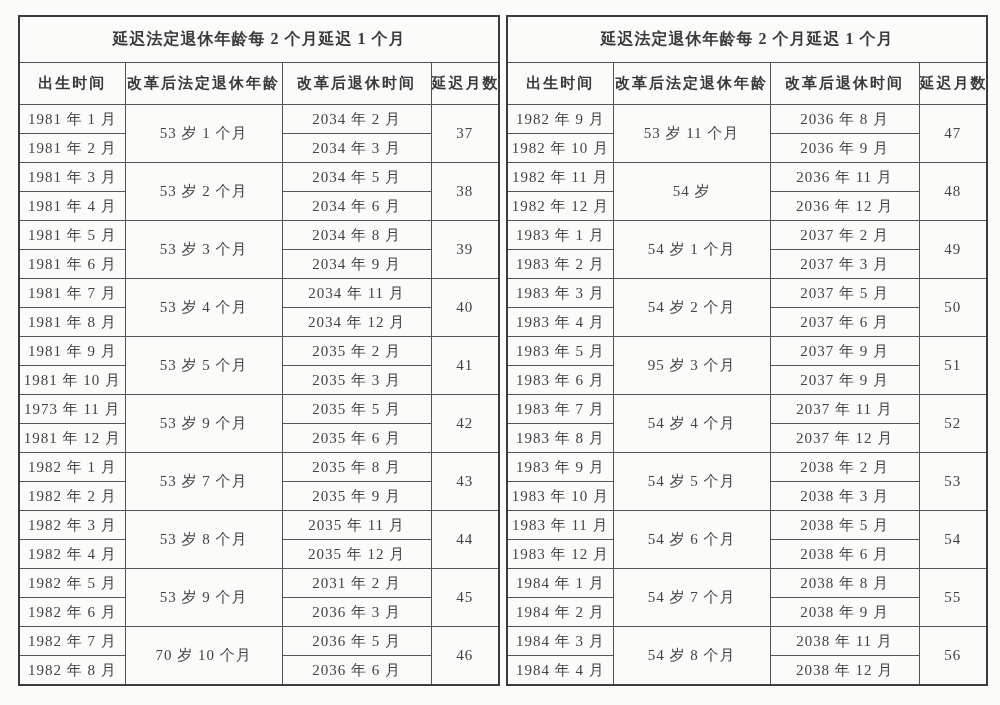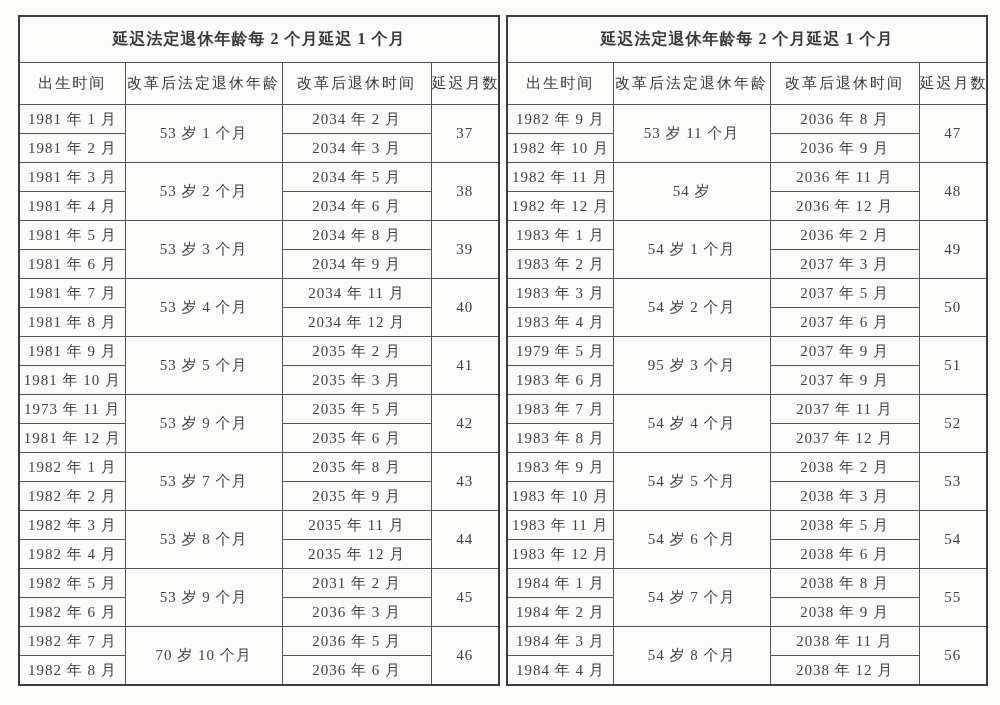--- a/index.html
+++ b/index.html
@@ -38,21 +38,21 @@
   .title-cell {
     height: 45px;
     font-size: 16px;
     font-weight: bold;
     letter-spacing: 1px;
     color: #383838;
   }
   .head-cell {
     height: 41px;
     font-size: 15px;
-    font-weight: normal;
+    font-weight: bold;
     letter-spacing: 2px;
     color: #383838;
   }
   tbody.data-body td {
     height: 28px;
     font-size: 15px;
     letter-spacing: 1px;
     color: #424242;
   }
 </style>
@@ -218,39 +218,39 @@
           <td>2036 年 11 月</td>
           <td rowspan="2">48</td>
         </tr>
         <tr>
           <td>1982 年 12 月</td>
           <td>2036 年 12 月</td>
         </tr>
         <tr>
           <td>1983 年 1 月</td>
           <td rowspan="2">54 岁 1 个月</td>
-          <td>2036 年 2 月</td>
+          <td>2037 年 2 月</td>
           <td rowspan="2">49</td>
         </tr>
         <tr>
           <td>1983 年 2 月</td>
           <td>2037 年 3 月</td>
         </tr>
         <tr>
           <td>1983 年 3 月</td>
           <td rowspan="2">54 岁 2 个月</td>
           <td>2037 年 5 月</td>
           <td rowspan="2">50</td>
         </tr>
         <tr>
           <td>1983 年 4 月</td>
           <td>2037 年 6 月</td>
         </tr>
         <tr>
-          <td>1979 年 5 月</td>
+          <td>1983 年 5 月</td>
           <td rowspan="2">95 岁 3 个月</td>
           <td>2037 年 9 月</td>
           <td rowspan="2">51</td>
         </tr>
         <tr>
           <td>1983 年 6 月</td>
           <td>2037 年 9 月</td>
         </tr>
         <tr>
           <td>1983 年 7 月</td>

